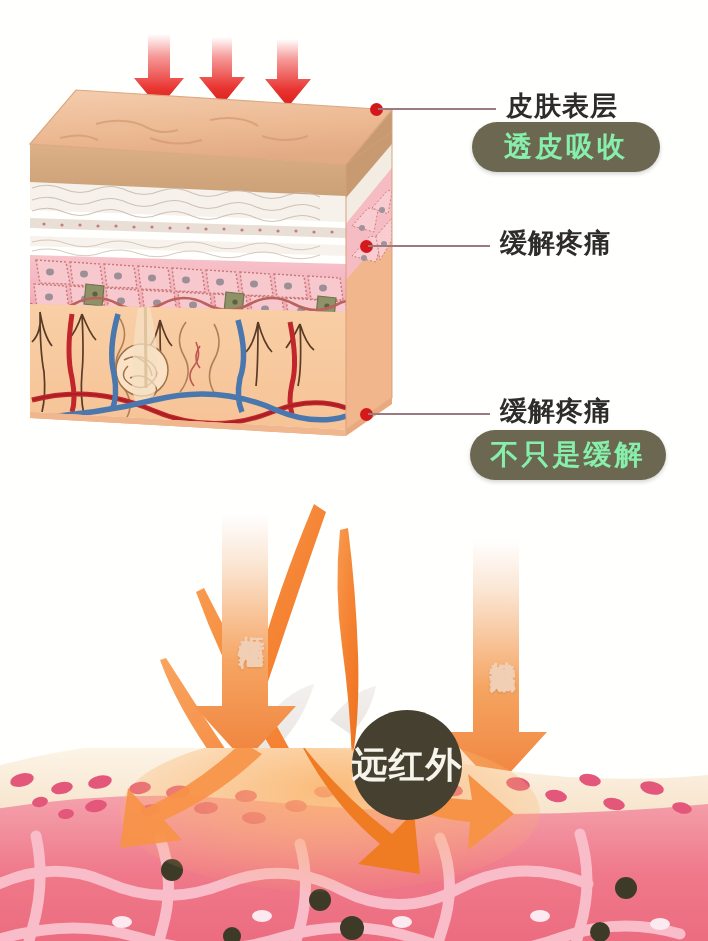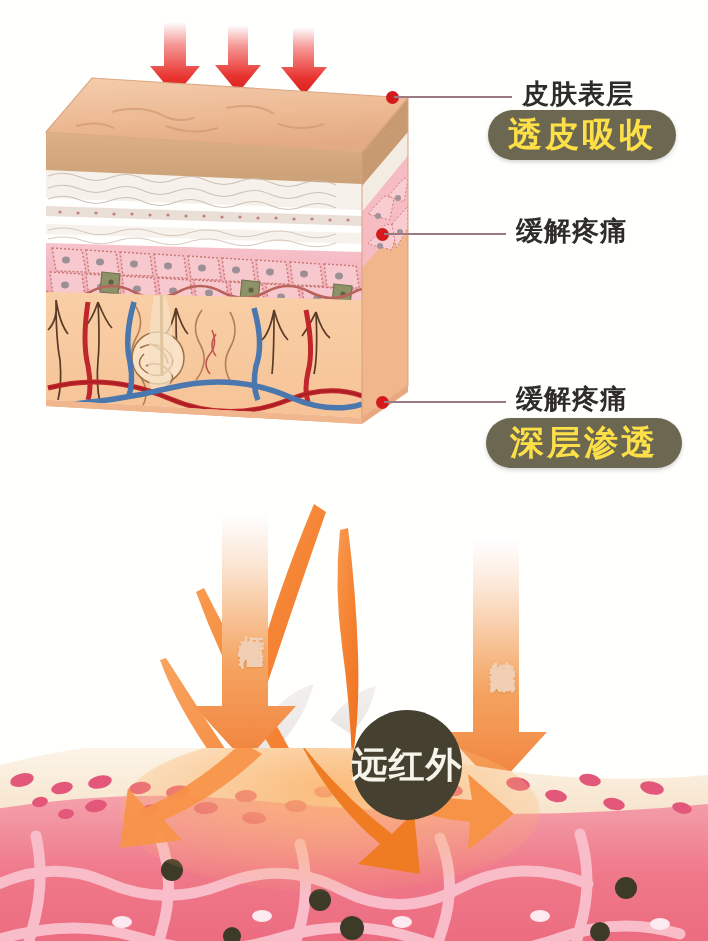--- a/index.html
+++ b/index.html
@@ -11,22 +11,22 @@
     overflow: hidden;
   }
   #page {
     position: relative;
     width: 708px; height: 941px;
     background: #fffffe;
   }
 
   
   .top-section {
-    position: absolute; left: 0; top: 0;
-    width: 568px; height: 492px; margin-left: 16px;
+    position: absolute; left: 0; top: 12px;
+    width: 568px; height: 492px;
   }
 
   .skin-svg { position: absolute; left: 0; top: 0; }
 
   
   .label-group { position: absolute; }
   .label-line {
     position: absolute;
     height: 2px;
     background: #9b7a82;
@@ -48,22 +48,22 @@
     white-space: nowrap;
     top: -20px;
   }
   .pill {
     position: absolute;
     display: flex;
     align-items: center;
     justify-content: center;
     background: #6c6750;
     border-radius: 26px;
-    color: #fde047;
-    font-size: 34px;
+    color: #86efac;
+    font-size: 28px;
     font-weight: bold;
     letter-spacing: 3px;
     white-space: nowrap;
     box-shadow: 0 2px 4px rgba(0,0,0,0.18);
   }
 
   
   .bottom-section {
     position: absolute; left: 0; top: 492px;
     width: 708px; height: 449px;
@@ -361,21 +361,21 @@
       <div class="label-dot"></div>
       <div class="label-line" style="left:8px; width:122px;"></div>
       <div class="label-caption" style="left:140px;">缓解疼痛</div>
     </div>
 
     <div class="label-group" style="left:360px; top:401px;">
       <div class="label-dot"></div>
       <div class="label-line" style="left:8px; width:122px;"></div>
       <div class="label-caption" style="left:140px;text-align:right;">缓解疼痛</div>
     </div>
-    <div class="pill" style="left:470px; top:418px; width:196px; height:50px;">深层渗透</div>
+    <div class="pill" style="left:470px; top:418px; width:196px; height:50px;">不只是缓解</div>
   </div>
 
   <div class="bottom-section">
 
     <svg class="bottom-svg" width="708" height="449" viewBox="0 0 708 449">
       <defs>
         <linearGradient id="gDownArrow" x1="0" y1="0" x2="0" y2="1">
           <stop offset="0%" stop-color="#ffffff"></stop>
           <stop offset="20%" stop-color="#fbe6d4"></stop>
           <stop offset="60%" stop-color="#f5a461"></stop>

